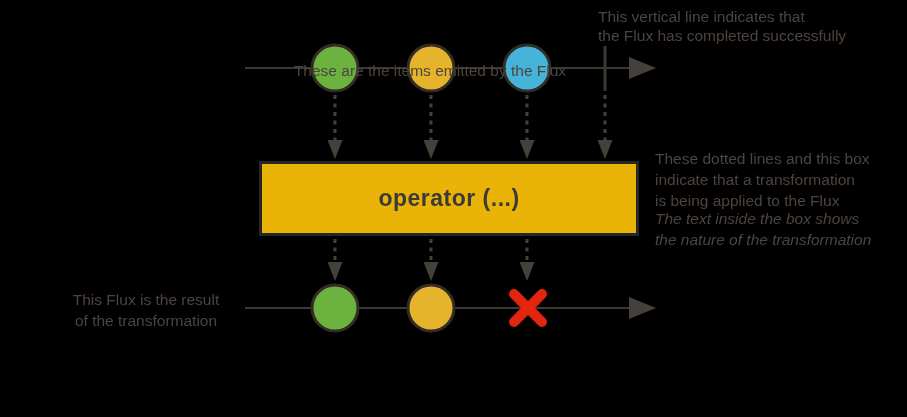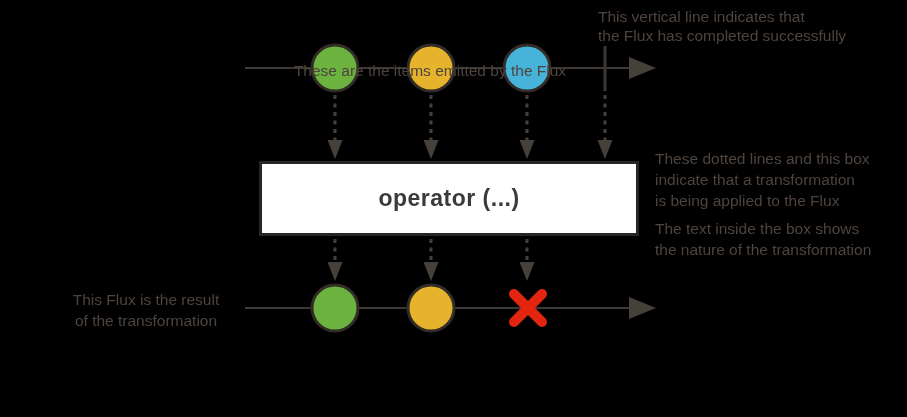--- a/index.html
+++ b/index.html
@@ -29,21 +29,21 @@
   }
   .note.center { text-align: center; }
   .note.tight { line-height: 19px; }
   .operator-box {
     position: absolute;
     left: 259px;
     top: 161px;
     width: 380px;
     height: 75px;
     box-sizing: border-box;
-    background: #ffffff;
+    background: #eab308;
     border: 3px solid #262626;
     display: flex;
     align-items: center;
     justify-content: center;
   }
   .operator-label {
     font-weight: bold;
     font-size: 23px;
     color: #3b3a39;
     letter-spacing: 0.5px;
@@ -116,20 +116,20 @@
 
   <div class="note center" style="left:280px; top:21px; width:300px;margin-top:39px;">These are the items emitted by the Flux</div>
 
   <div class="note tight" style="left:598px; top:7px;">This vertical line indicates that
 the Flux has completed successfully</div>
 
   <div class="note" style="left:655px; top:136px;margin-top:12px;">These dotted lines and this box
 indicate that a transformation
 is being applied to the Flux</div>
 
-  <div class="note" style="left:655px; top:218px;">The text inside the box shows
+  <div class="note" style="left:655px; top:208px;font-style:italic;">The text inside the box shows
 the nature of the transformation</div>
 
   <div class="note center" style="left:31px; top:289px; width:230px;">This Flux is the result
 of the transformation</div>
 
 
 </div>
 
 </body></html>

